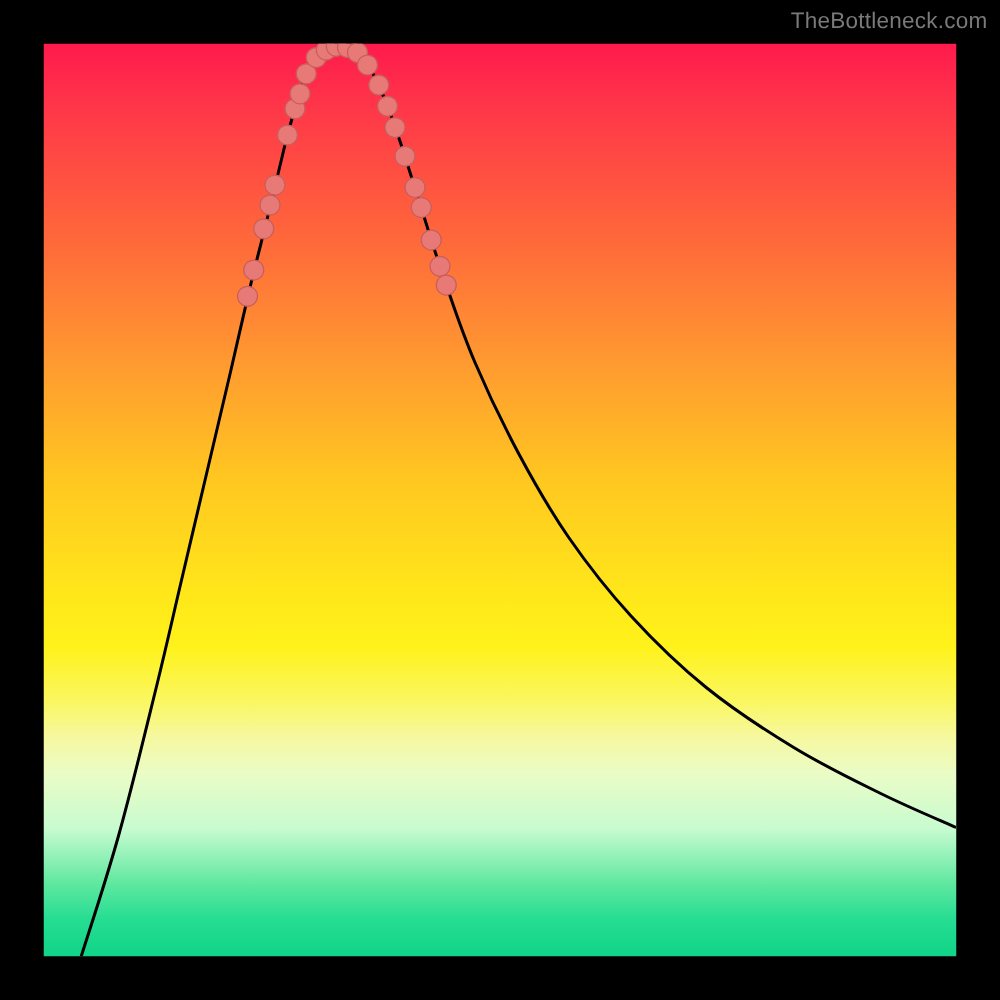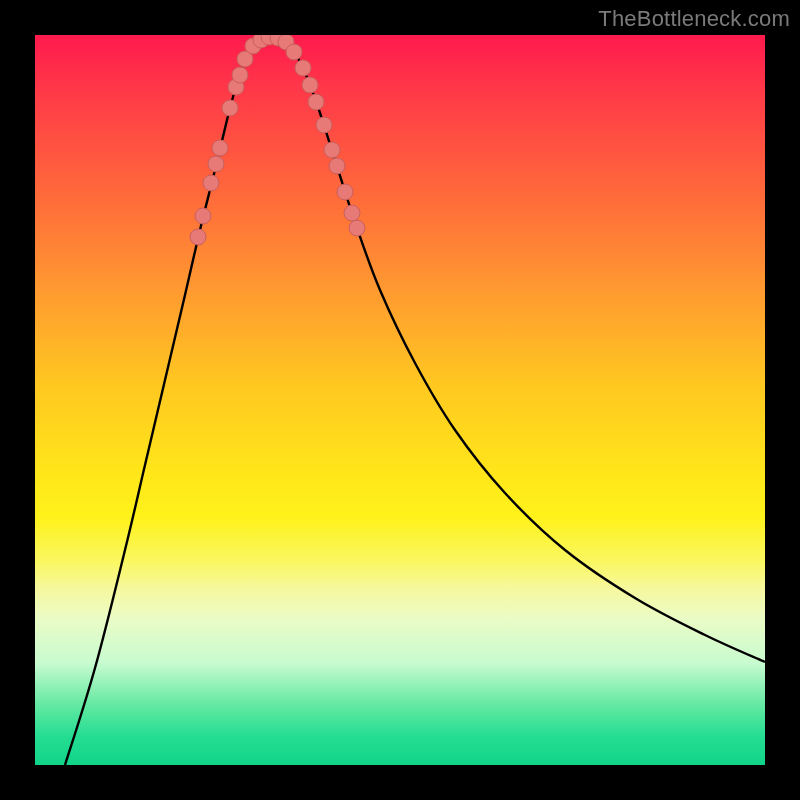--- a/index.html
+++ b/index.html
@@ -46,21 +46,21 @@
     top: 35px;
     width: 730px;
     height: 730px;
     pointer-events: none;
   }
   .attribution {
     position: absolute;
     top: 6px;
     right: 10px;
     color: #7a7a7a;
-    font-size: 22px;
+    font-size: 18px;
     font-weight: 500;
     letter-spacing: 0.2px;
     user-select: none;
   }
 </style>
 </head>
 <body>
 
 <div class="stage">
   <div class="plot-area"></div>

